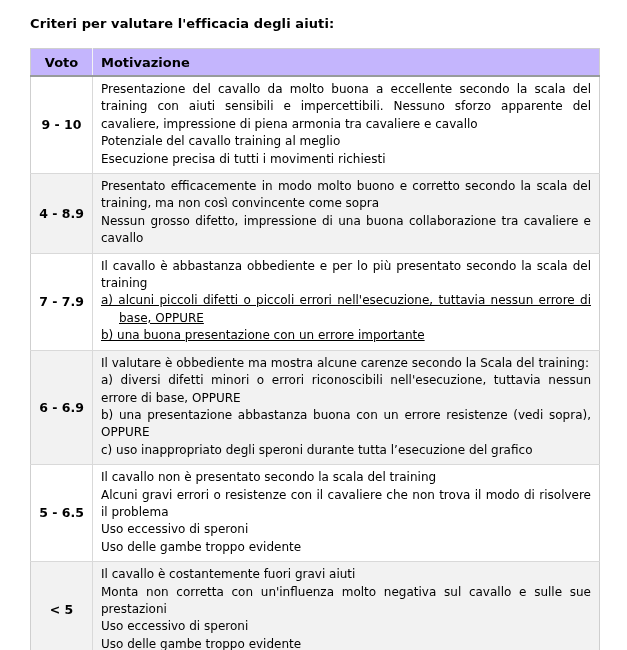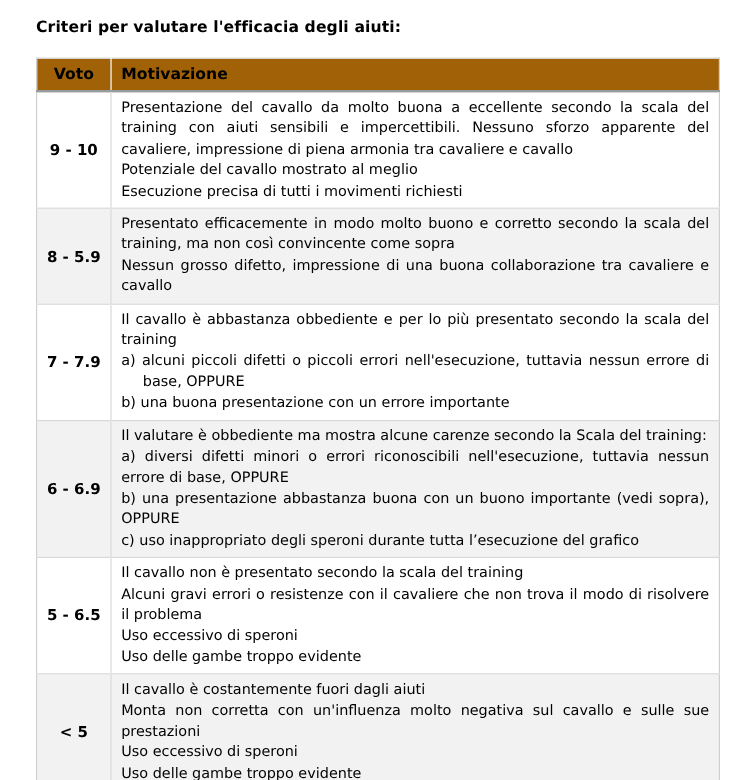--- a/index.html
+++ b/index.html
@@ -28,21 +28,21 @@
   table.criteria {
     border-collapse: collapse;
     table-layout: fixed;
     width: 569px;
     border: 1px solid #cfcfcf;
   }
   col.voto-col   { width: 62px; }
   col.motiv-col  { width: 507px; }
 
   thead th {
-    background: #a16207;
+    background: #c4b5fd;
     font-size: 13px;
     font-weight: bold;
     text-align: left;
     padding: 6px 8px 5px 8px;
     border-bottom: 2px solid #979b9c;
   }
   thead th.voto-h {
     text-align: center;
     border-right: 1px solid #f2f3f3;
     padding-left: 4px;
@@ -68,20 +68,21 @@
   }
   tbody tr.alt { background: #f2f2f2; }
 
   .para {
     margin: 0;
     text-align: justify;
   }
   .para.hang {
     padding-left: 18px;
     text-indent: -18px;
+    text-decoration: underline;
   }
 </style>
 </head>
 <body>
 
 <div class="page">
 
   <p class="doc-title">Criteri per valutare l'efficacia degli aiuti:</p>
 
   <table class="criteria">
@@ -94,66 +95,66 @@
         <th class="voto-h">Voto</th>
         <th>Motivazione</th>
       </tr>
     </thead>
     <tbody>
 
       <tr>
         <td class="voto">9 - 10</td>
         <td class="motiv">
           <p class="para">Presentazione del cavallo da molto buona a eccellente secondo la scala del training con aiuti sensibili e impercettibili. Nessuno sforzo apparente del cavaliere, impressione di piena armonia tra cavaliere e cavallo</p>
-          <p class="para">Potenziale del cavallo mostrato al meglio</p>
+          <p class="para">Potenziale del cavallo training al meglio</p>
           <p class="para">Esecuzione precisa di tutti i movimenti richiesti</p>
         </td>
       </tr>
 
       <tr class="alt">
-        <td class="voto">8 - 5.9</td>
+        <td class="voto">4 - 8.9</td>
         <td class="motiv">
           <p class="para">Presentato efficacemente in modo molto buono e corretto secondo la scala del training, ma non così convincente come sopra</p>
           <p class="para">Nessun grosso difetto, impressione di una buona collaborazione tra cavaliere e cavallo</p>
         </td>
       </tr>
 
       <tr>
         <td class="voto">7 - 7.9</td>
         <td class="motiv">
           <p class="para">Il cavallo è abbastanza obbediente e per lo più presentato secondo la scala del training</p>
           <p class="para hang">a) alcuni piccoli difetti o piccoli errori nell'esecuzione, tuttavia nessun errore di base, OPPURE</p>
           <p class="para hang">b) una buona presentazione con un errore importante</p>
         </td>
       </tr>
 
       <tr class="alt">
         <td class="voto">6 - 6.9</td>
         <td class="motiv">
           <p class="para">Il valutare è obbediente ma mostra alcune carenze secondo la Scala del training:</p>
           <p class="para">a) diversi difetti minori o errori riconoscibili nell'esecuzione, tuttavia nessun errore di base, OPPURE</p>
-          <p class="para">b) una presentazione abbastanza buona con un buono importante (vedi sopra), OPPURE</p>
+          <p class="para">b) una presentazione abbastanza buona con un errore resistenze (vedi sopra), OPPURE</p>
           <p class="para">c) uso inappropriato degli speroni durante tutta l’esecuzione del grafico</p>
         </td>
       </tr>
 
       <tr>
         <td class="voto">5 - 6.5</td>
         <td class="motiv">
           <p class="para">Il cavallo non è presentato secondo la scala del training</p>
           <p class="para">Alcuni gravi errori o resistenze con il cavaliere che non trova il modo di risolvere il problema</p>
           <p class="para">Uso eccessivo di speroni</p>
           <p class="para">Uso delle gambe troppo evidente</p>
         </td>
       </tr>
 
       <tr class="alt">
         <td class="voto">&lt; 5</td>
         <td class="motiv">
-          <p class="para">Il cavallo è costantemente fuori dagli aiuti</p>
+          <p class="para">Il cavallo è costantemente fuori gravi aiuti</p>
           <p class="para">Monta non corretta con un'influenza molto negativa sul cavallo e sulle sue prestazioni</p>
           <p class="para">Uso eccessivo di speroni</p>
           <p class="para">Uso delle gambe troppo evidente</p>
         </td>
       </tr>
 
     </tbody>
   </table>
 </div>
 

